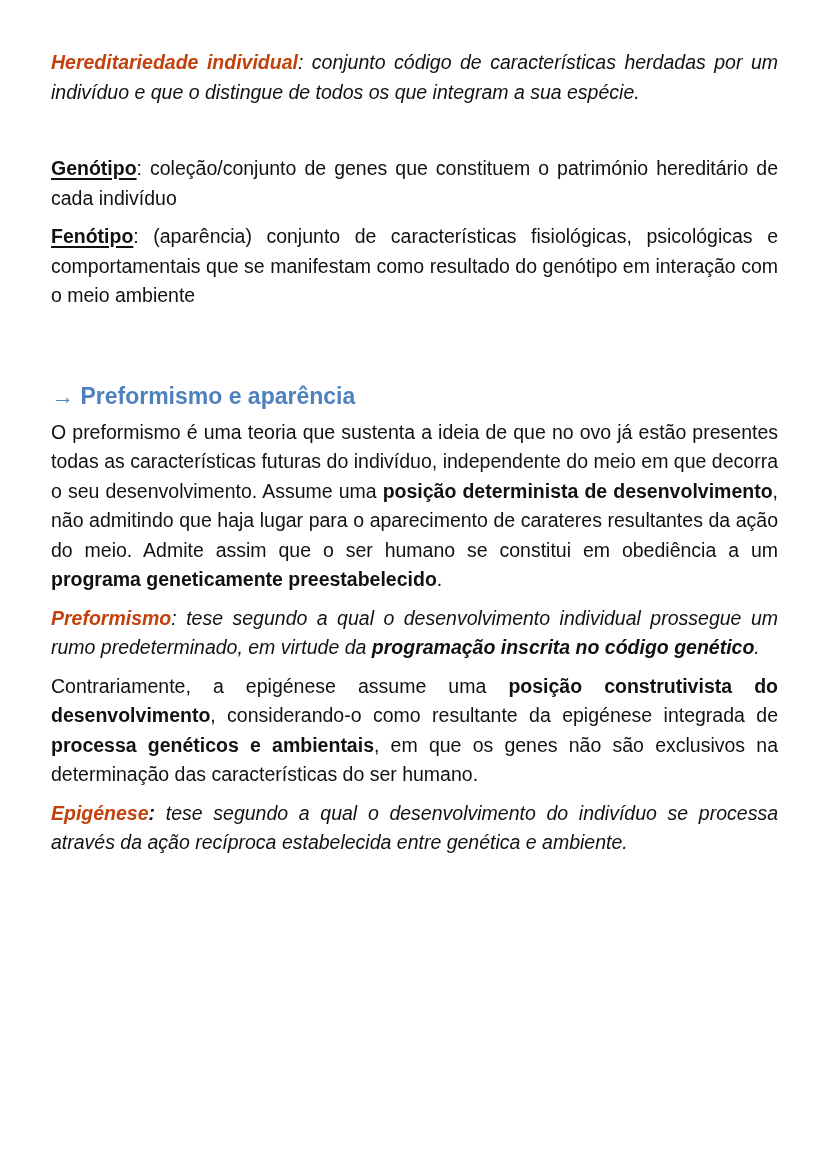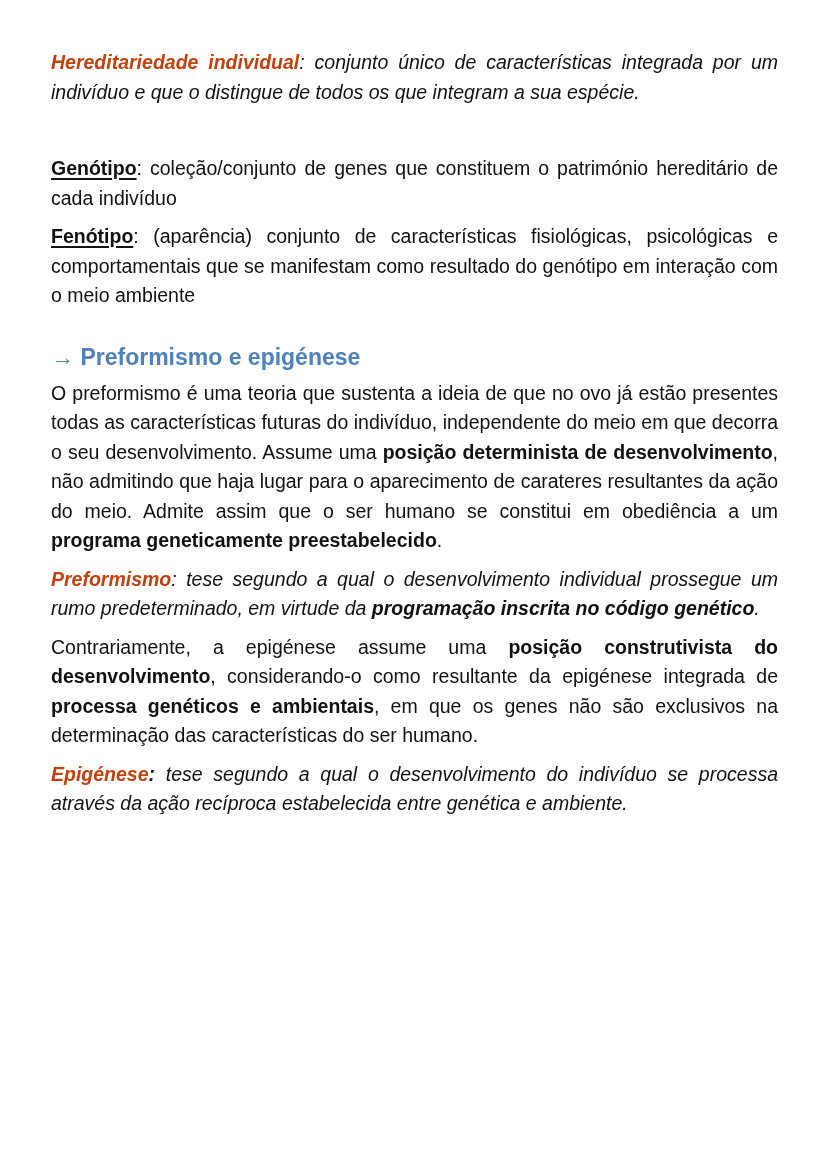--- a/index.html
+++ b/index.html
@@ -18,40 +18,40 @@
   .term-u { font-weight: bold; text-decoration: underline; text-underline-offset: 3px; text-decoration-thickness: 2px; }
   .b { font-weight: bold; }
   h2 {
     margin: 0; font-size: 23px; font-weight: bold; color: #4f81bd;
     line-height: 30px;
   }
   #p-hered { margin-bottom: 47px; }
   #p-gdom { margin-bottom: 9px; }
   #p-grec { margin-bottom: 9px; }
   #p-geno { margin-bottom: 9px; }
-  #p-feno { margin-bottom: 31px; }
+  #p-feno { margin-bottom: 70px; }
   #h-pref { margin-bottom: 7px; }
   #p-pref-body { margin-bottom: 9px; }
   #p-pref-def { margin-bottom: 9px; }
   #p-contra { margin-bottom: 9px; }
 </style>
 </head>
 <body>
 
 <div class="page">
 
-  <p id="p-hered" class="it"><span class="term-blue">Hereditariedade individual</span><span>: </span><span>conjunto único de características integrada por um indivíduo e que o distingue de todos os que integram a sua espécie.</span></p>
+  <p id="p-hered" class="it"><span class="term-blue">Hereditariedade individual</span><span>: </span><span>conjunto código de características herdadas por um indivíduo e que o distingue de todos os que integram a sua espécie.</span></p>
 
 
 
   <p id="p-geno"><span class="term-u">Genótipo</span><span>: coleção/conjunto de genes que constituem o património hereditário de cada indivíduo</span></p>
 
   <p id="p-feno"><span class="term-u">Fenótipo</span><span>: (aparência) conjunto de características fisiológicas, psicológicas e comportamentais que se manifestam como resultado do genótipo em interação com o meio ambiente</span></p>
 
-  <h2 id="h-pref"><span>→</span> <span>Preformismo e epigénese</span></h2>
+  <h2 id="h-pref"><span>→</span> <span>Preformismo e aparência</span></h2>
 
   <p id="p-pref-body"><span>O preformismo é uma teoria que sustenta a ideia de que no ovo já estão presentes todas as características futuras do indivíduo, independente do meio em que decorra o seu desenvolvimento. Assume uma </span><span class="b">posição determinista de desenvolvimento</span><span>, não admitindo que haja lugar para o aparecimento de carateres resultantes da ação do meio. Admite assim que o ser humano se constitui em obediência a um </span><span class="b">programa geneticamente preestabelecido</span><span>.</span></p>
 
   <p id="p-pref-def" class="it"><span class="term-blue">Preformismo</span><span>: tese segundo a qual o desenvolvimento individual prossegue um rumo predeterminado, em virtude da </span><span class="b">programação inscrita no código genético</span><span>.</span></p>
 
   <p id="p-contra"><span>Contrariamente, a epigénese assume uma </span><span class="b">posição construtivista do desenvolvimento</span><span>, considerando-o como resultante da epigénese integrada de </span><span class="b">processa genéticos e ambientais</span><span>, em que os genes não são exclusivos na determinação das características do ser humano.</span></p>
 
   <p id="p-epi-def" class="it"><span class="term-blue">Epigénese</span><span class="b">:</span><span> tese segundo a qual o desenvolvimento do indivíduo se processa através da ação recíproca estabelecida entre genética e ambiente.</span></p>
 
 </div>

